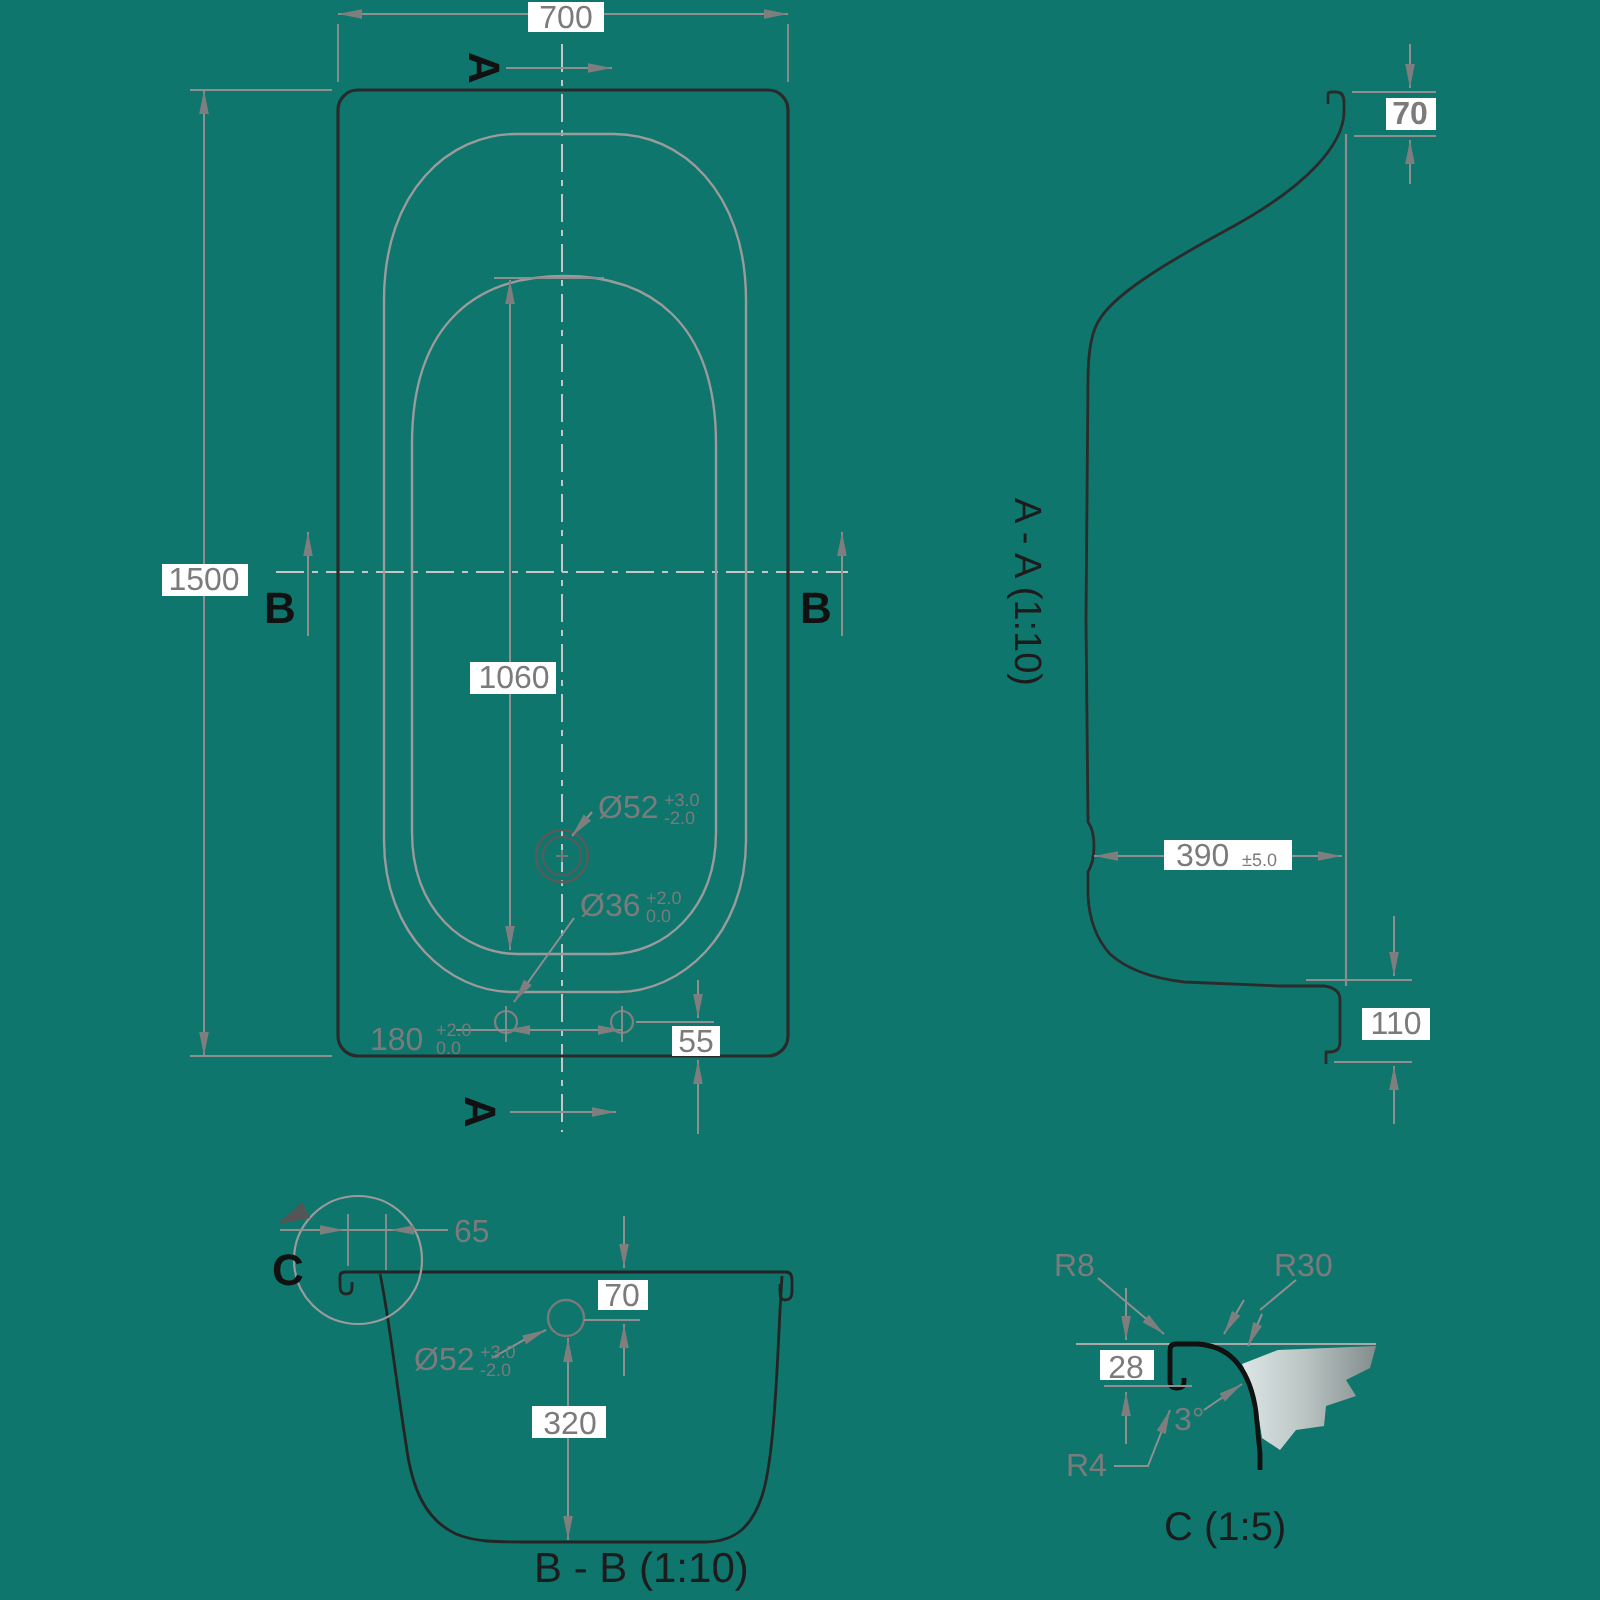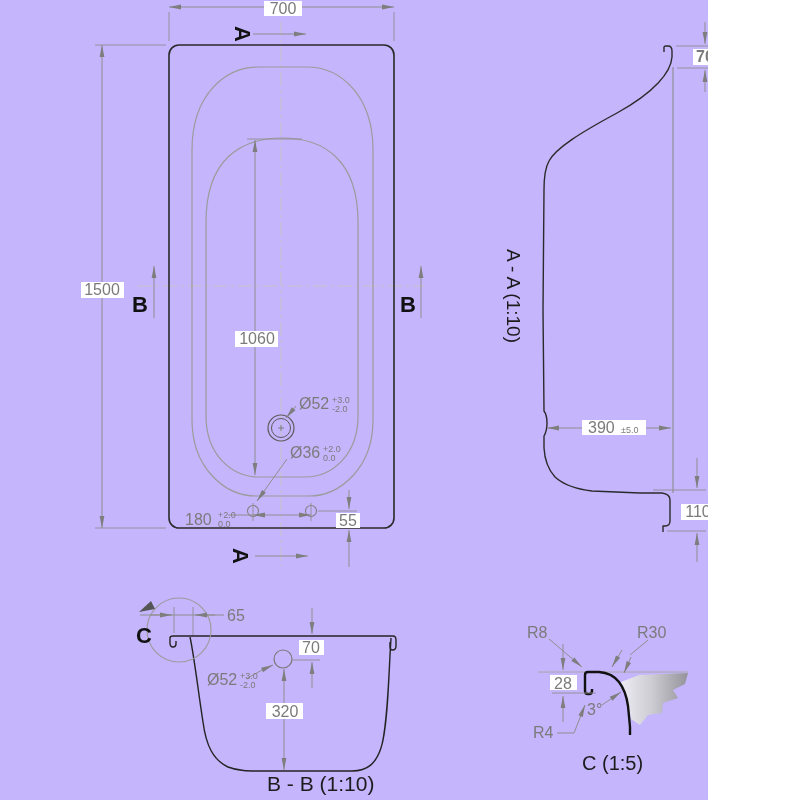--- a/index.html
+++ b/index.html
@@ -1,16 +1,16 @@
 <!DOCTYPE html>
 <html><head>
 <meta charset="utf-8">
 <style>
   html,body{margin:0;padding:0;background:#ffffff;}
-  .sheet{position:relative;width:708px;height:800px;background:#c4b5fd;overflow:hidden;
+  .sheet{position:relative;width:800px;height:800px;background:#0f766e;overflow:hidden;
          font-family:"Liberation Sans", sans-serif;text-align:center;}
   svg text{font-family:"Liberation Sans", sans-serif;}
   .dimtxt{fill:#7b7b7b;font-size:16px;}
   .dimtxt-sm{fill:#7b7b7b;font-size:9px;}
   .captxt{fill:#1c1c1c;font-size:21px;}
   .sectxt{fill:#111111;font-size:22px;font-weight:600;}
 </style>
 </head>
 <body>
 

